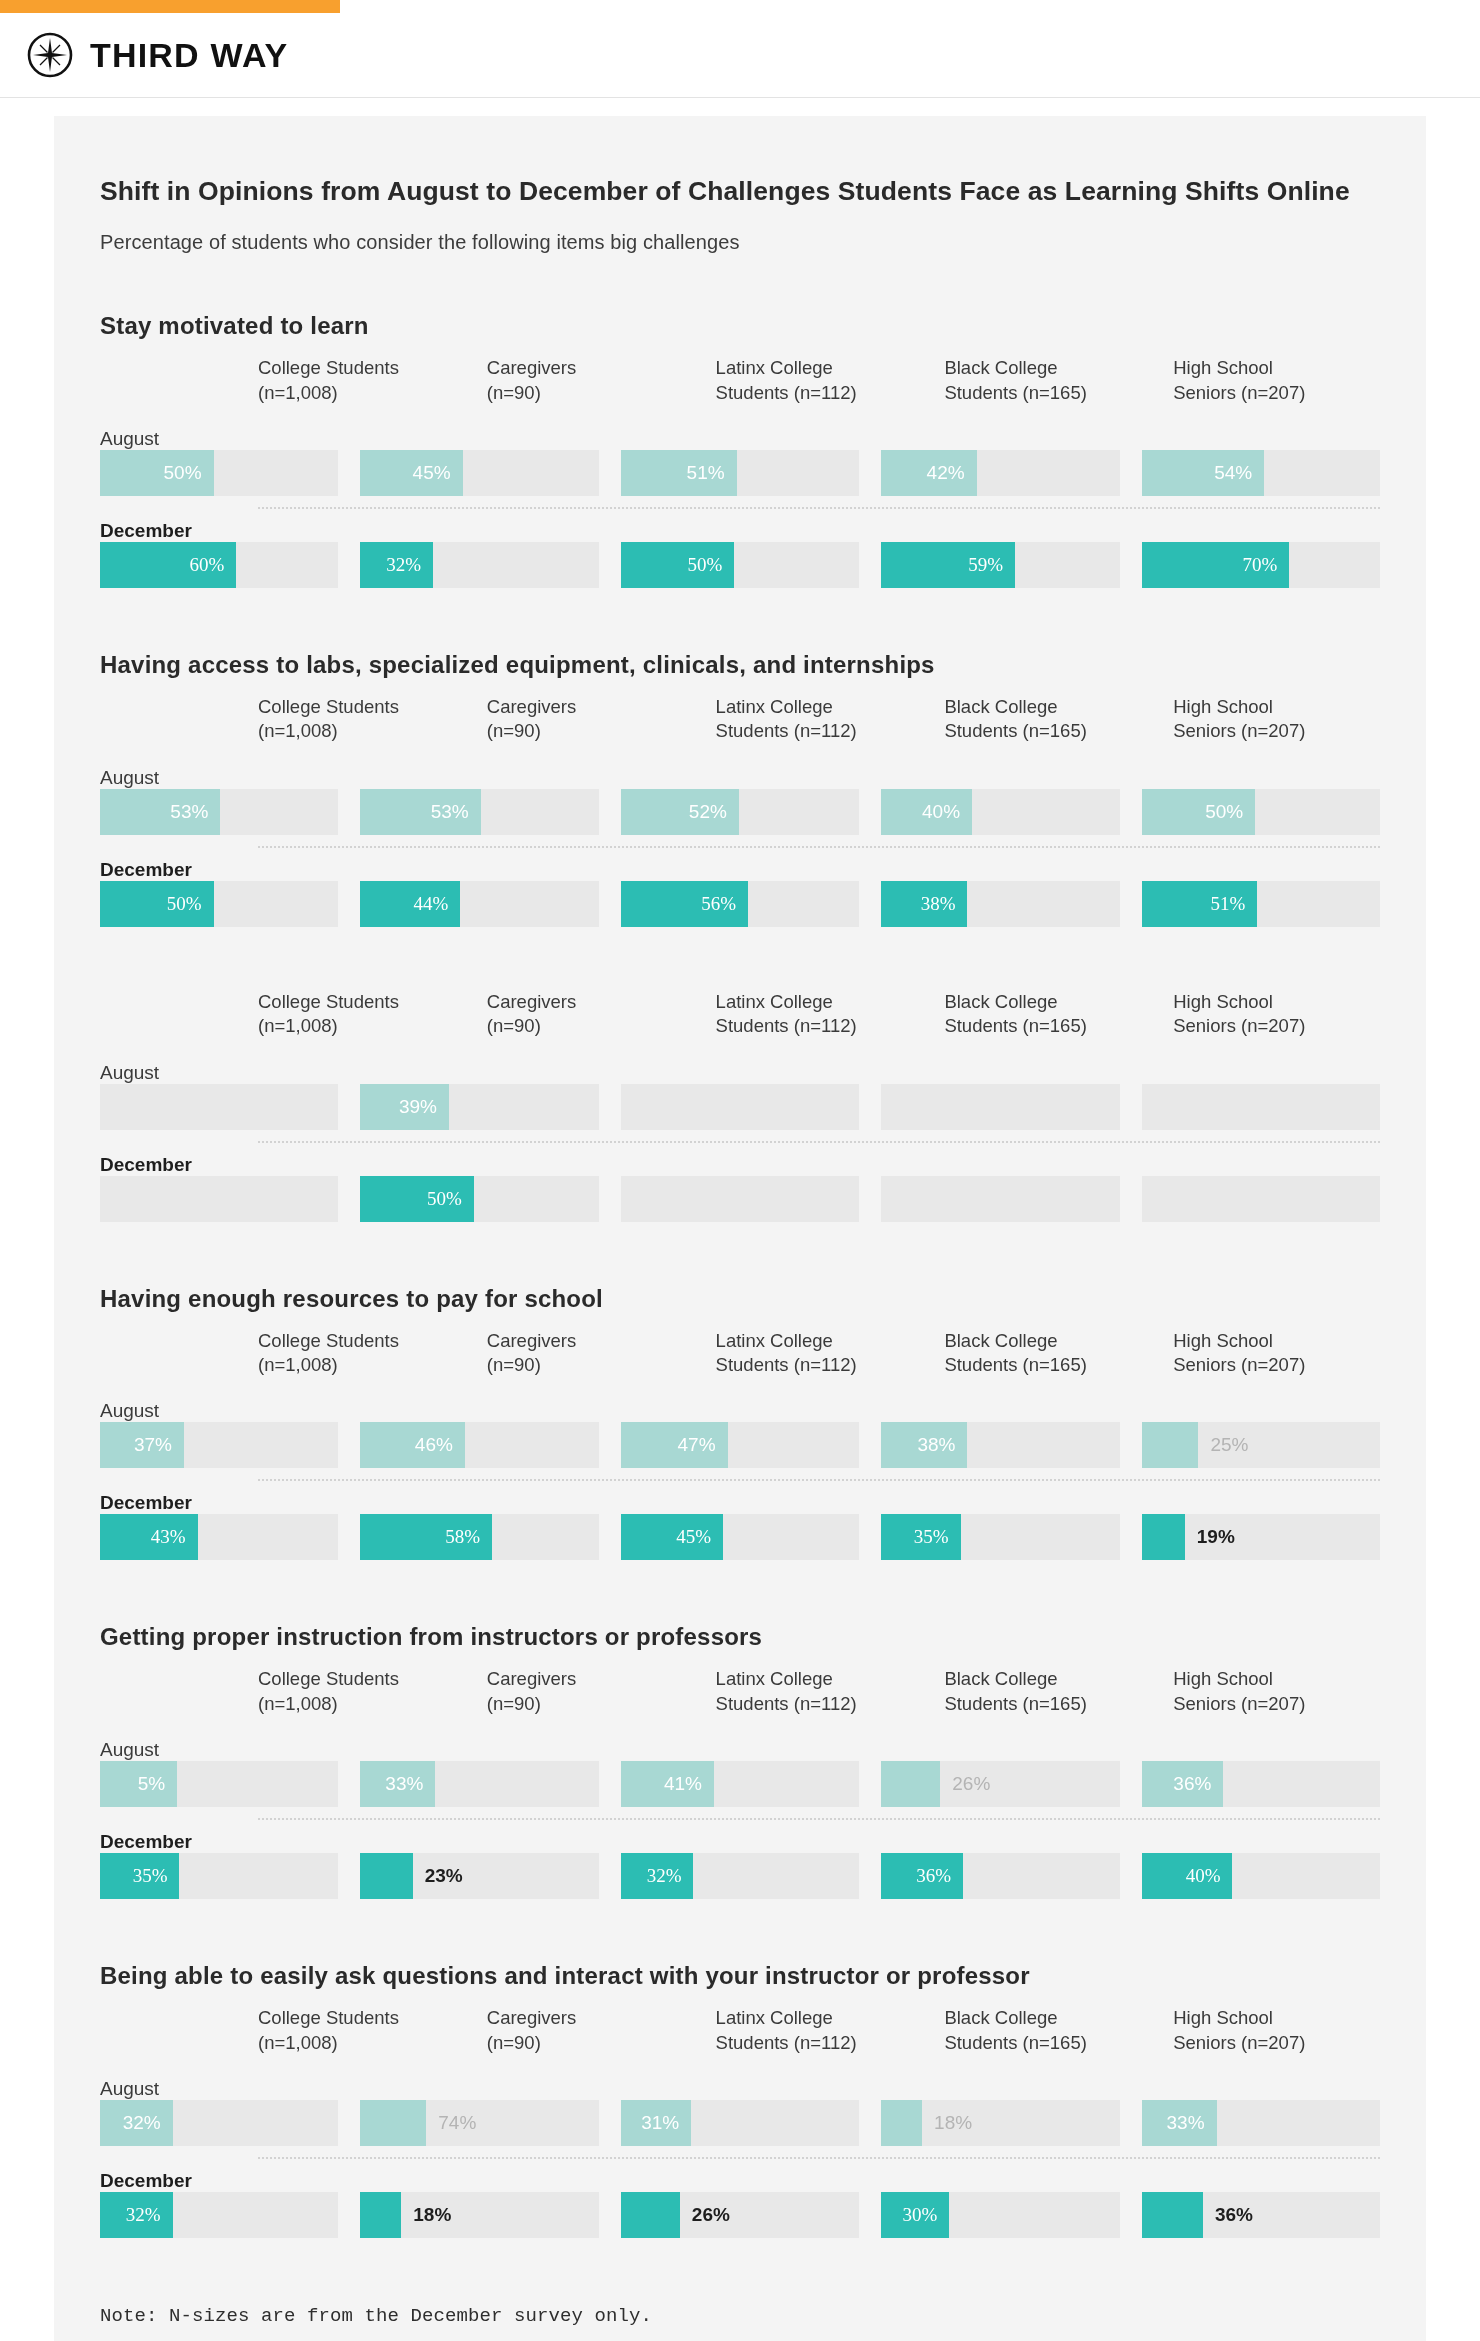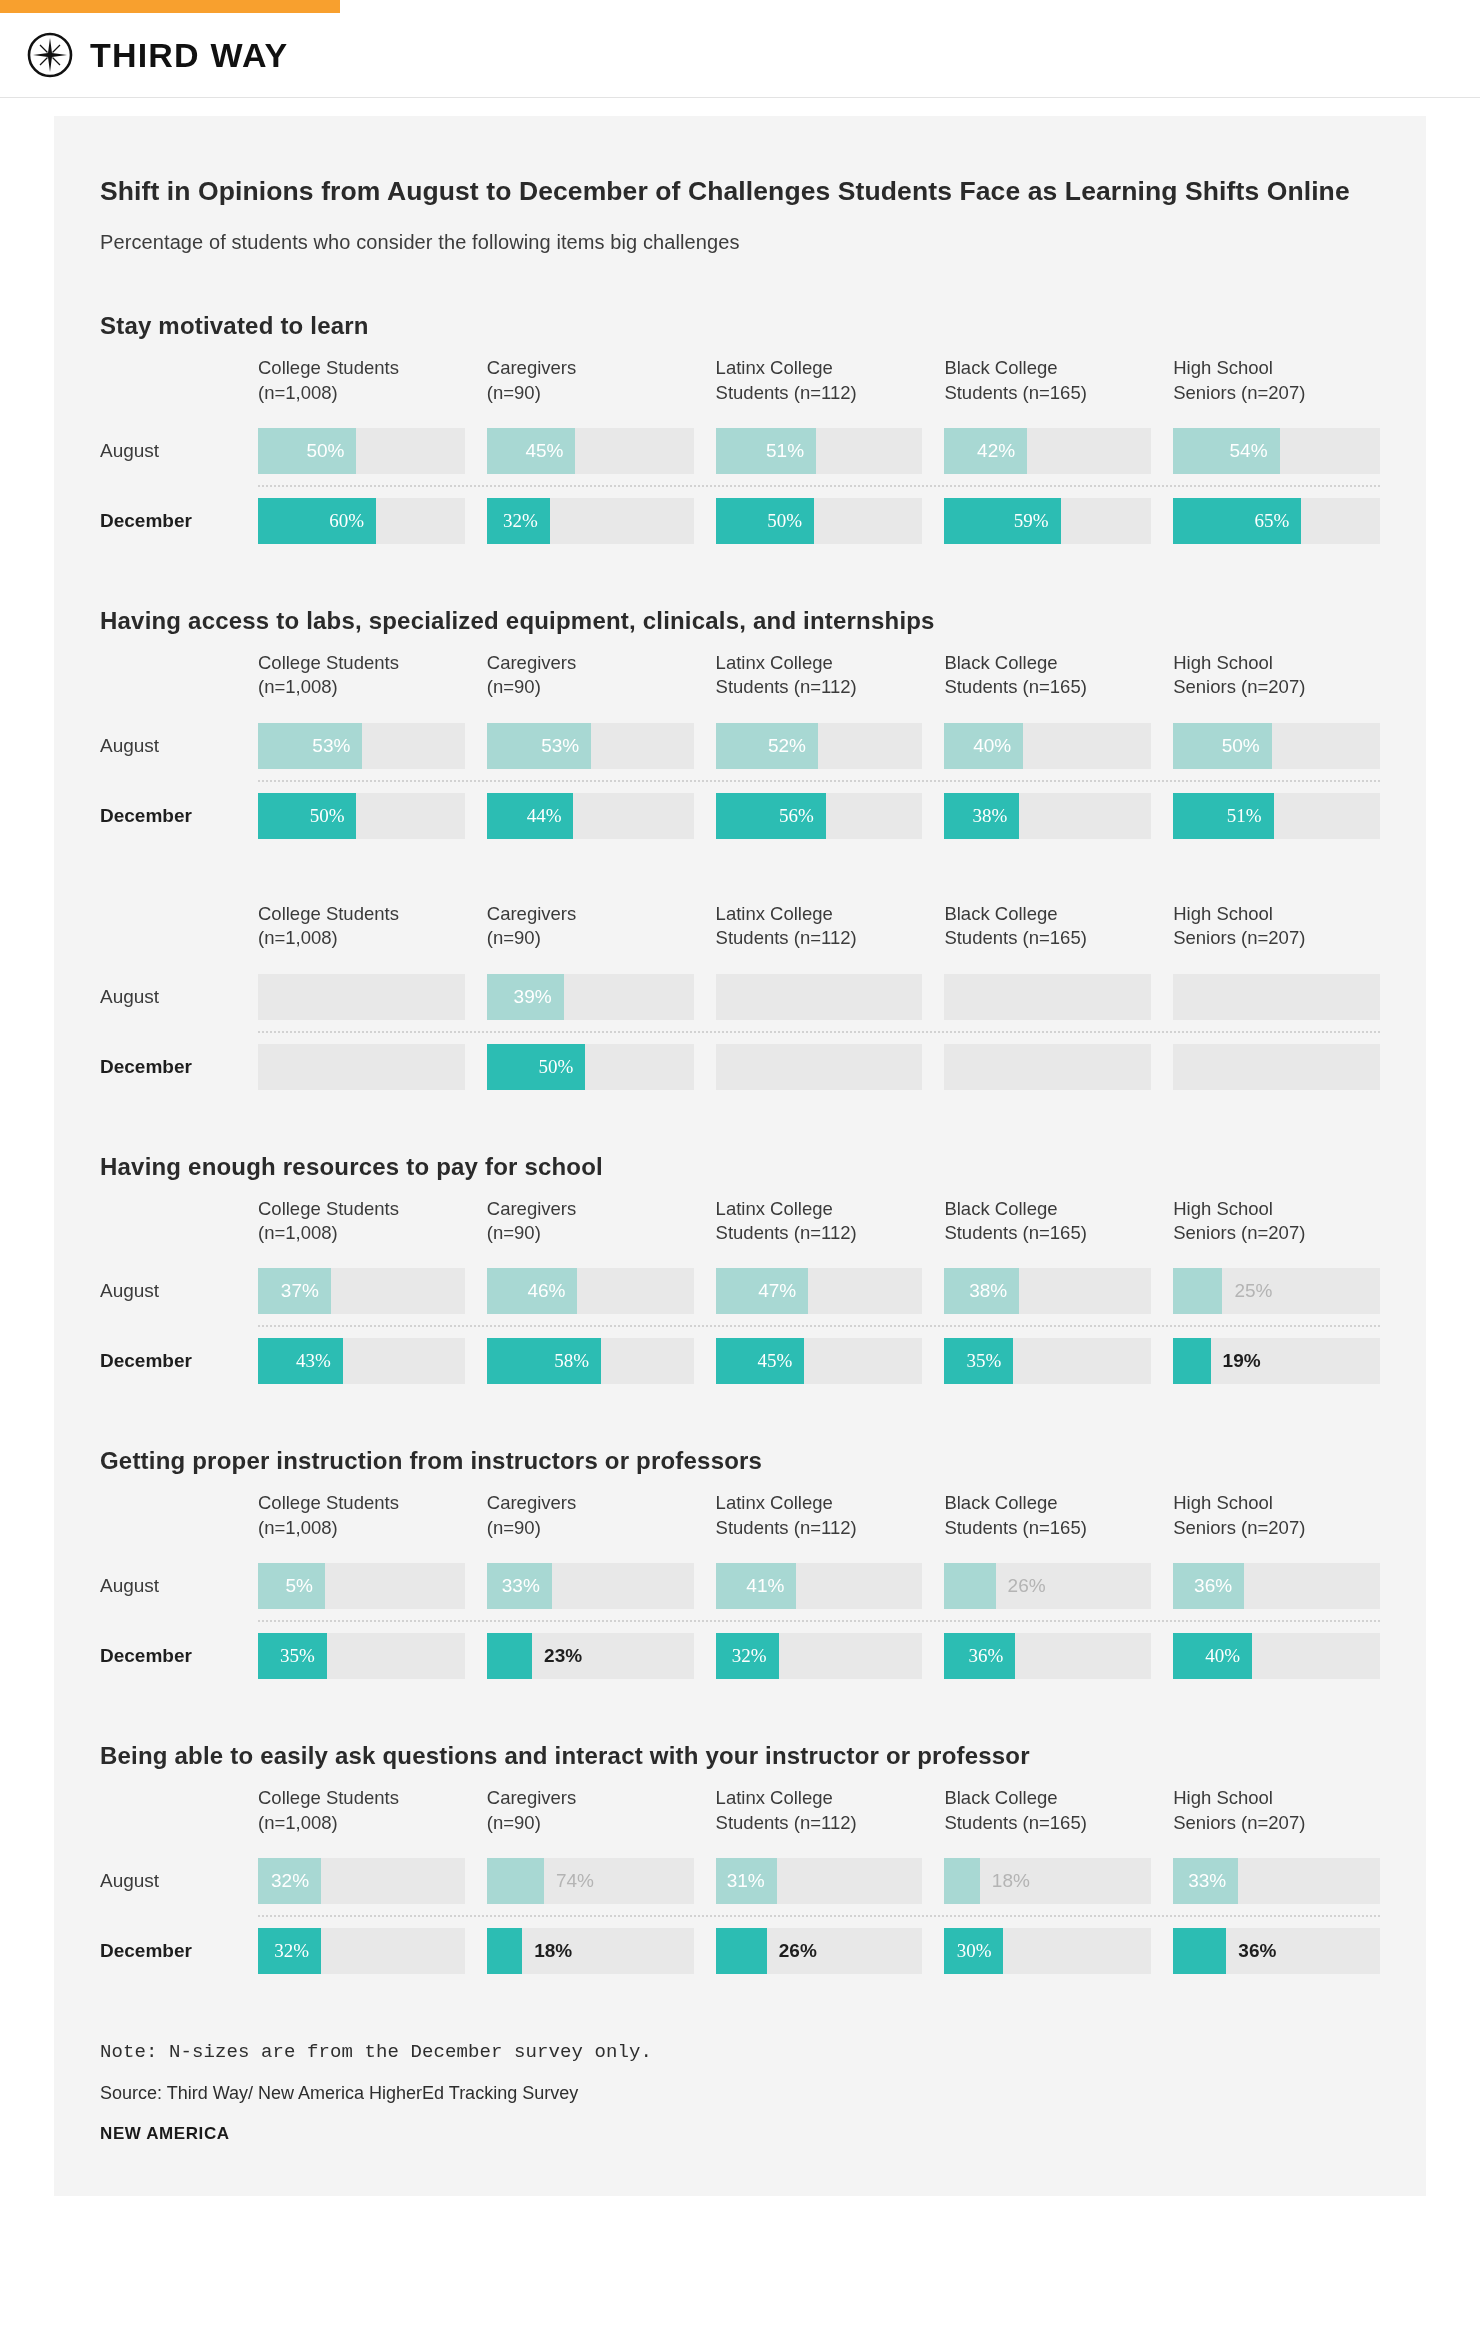--- a/index.html
+++ b/index.html
@@ -86,21 +86,21 @@
 
   
   .hdr-row .cell {
     font-size: 18.5px;
     line-height: 1.32;
     color: #3a3a3a;
     padding-bottom: 12px;
   }
 
   
-  .bar-row { padding: 11px 0; }
+  .bar-row { padding: 11px 0; flex-direction: column; }
   .bar-track {
     position: relative;
     height: 46px;
     background: #e8e8e8;
     width: 100%;
   }
   .bar-fill {
     position: absolute;
     left: 0; top: 0; bottom: 0;
     background: #a8d8d3;
@@ -265,21 +265,21 @@
             </div>
             <div class="cell">
               <div class="bar-track">
                 <div class="bar-fill" style="width: 56.1905%;"></div>
                 <div class="bar-val inside" style="right: calc(43.8095% + 12px); left: auto;">59%</div>
               </div>
             </div>
             <div class="cell">
               <div class="bar-track">
                 <div class="bar-fill" style="width: 61.9048%;"></div>
-                <div class="bar-val inside" style="right: calc(38.0952% + 12px); left: auto;">65%</div>
+                <div class="bar-val inside" style="right: calc(38.0952% + 12px); left: auto;">70%</div>
               </div>
             </div>
           </div>
         </div>
       </div>
       <div class="section">
         <div class="section-title">Having access to labs, specialized equipment, clinicals, and internships</div>
         <div class="row hdr-row">
           <div class="rowlabel"></div>
           <div class="cells">

